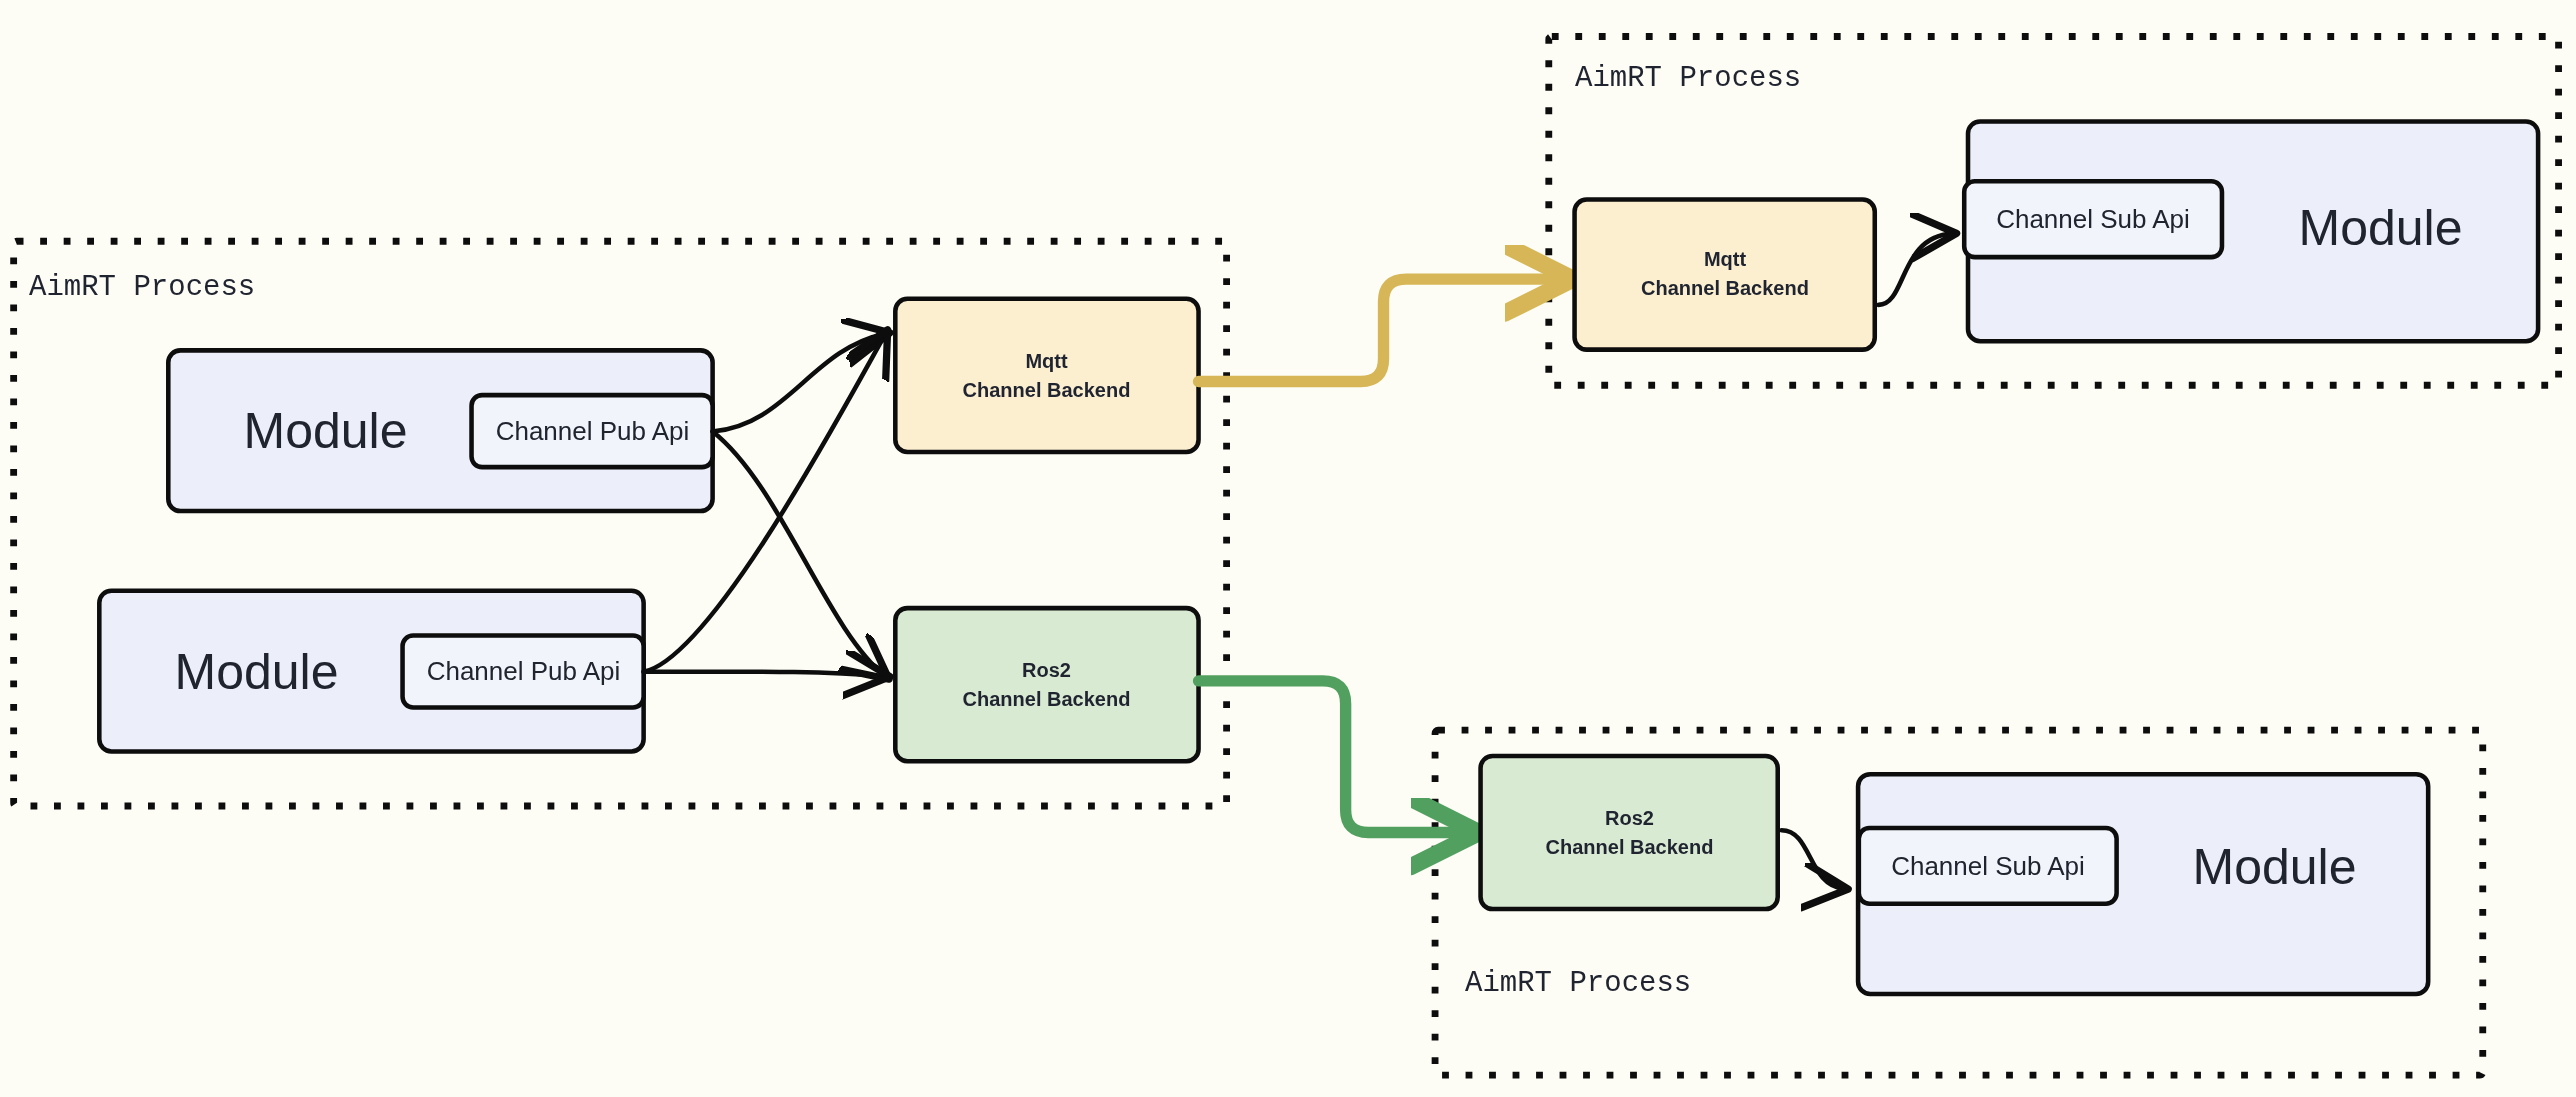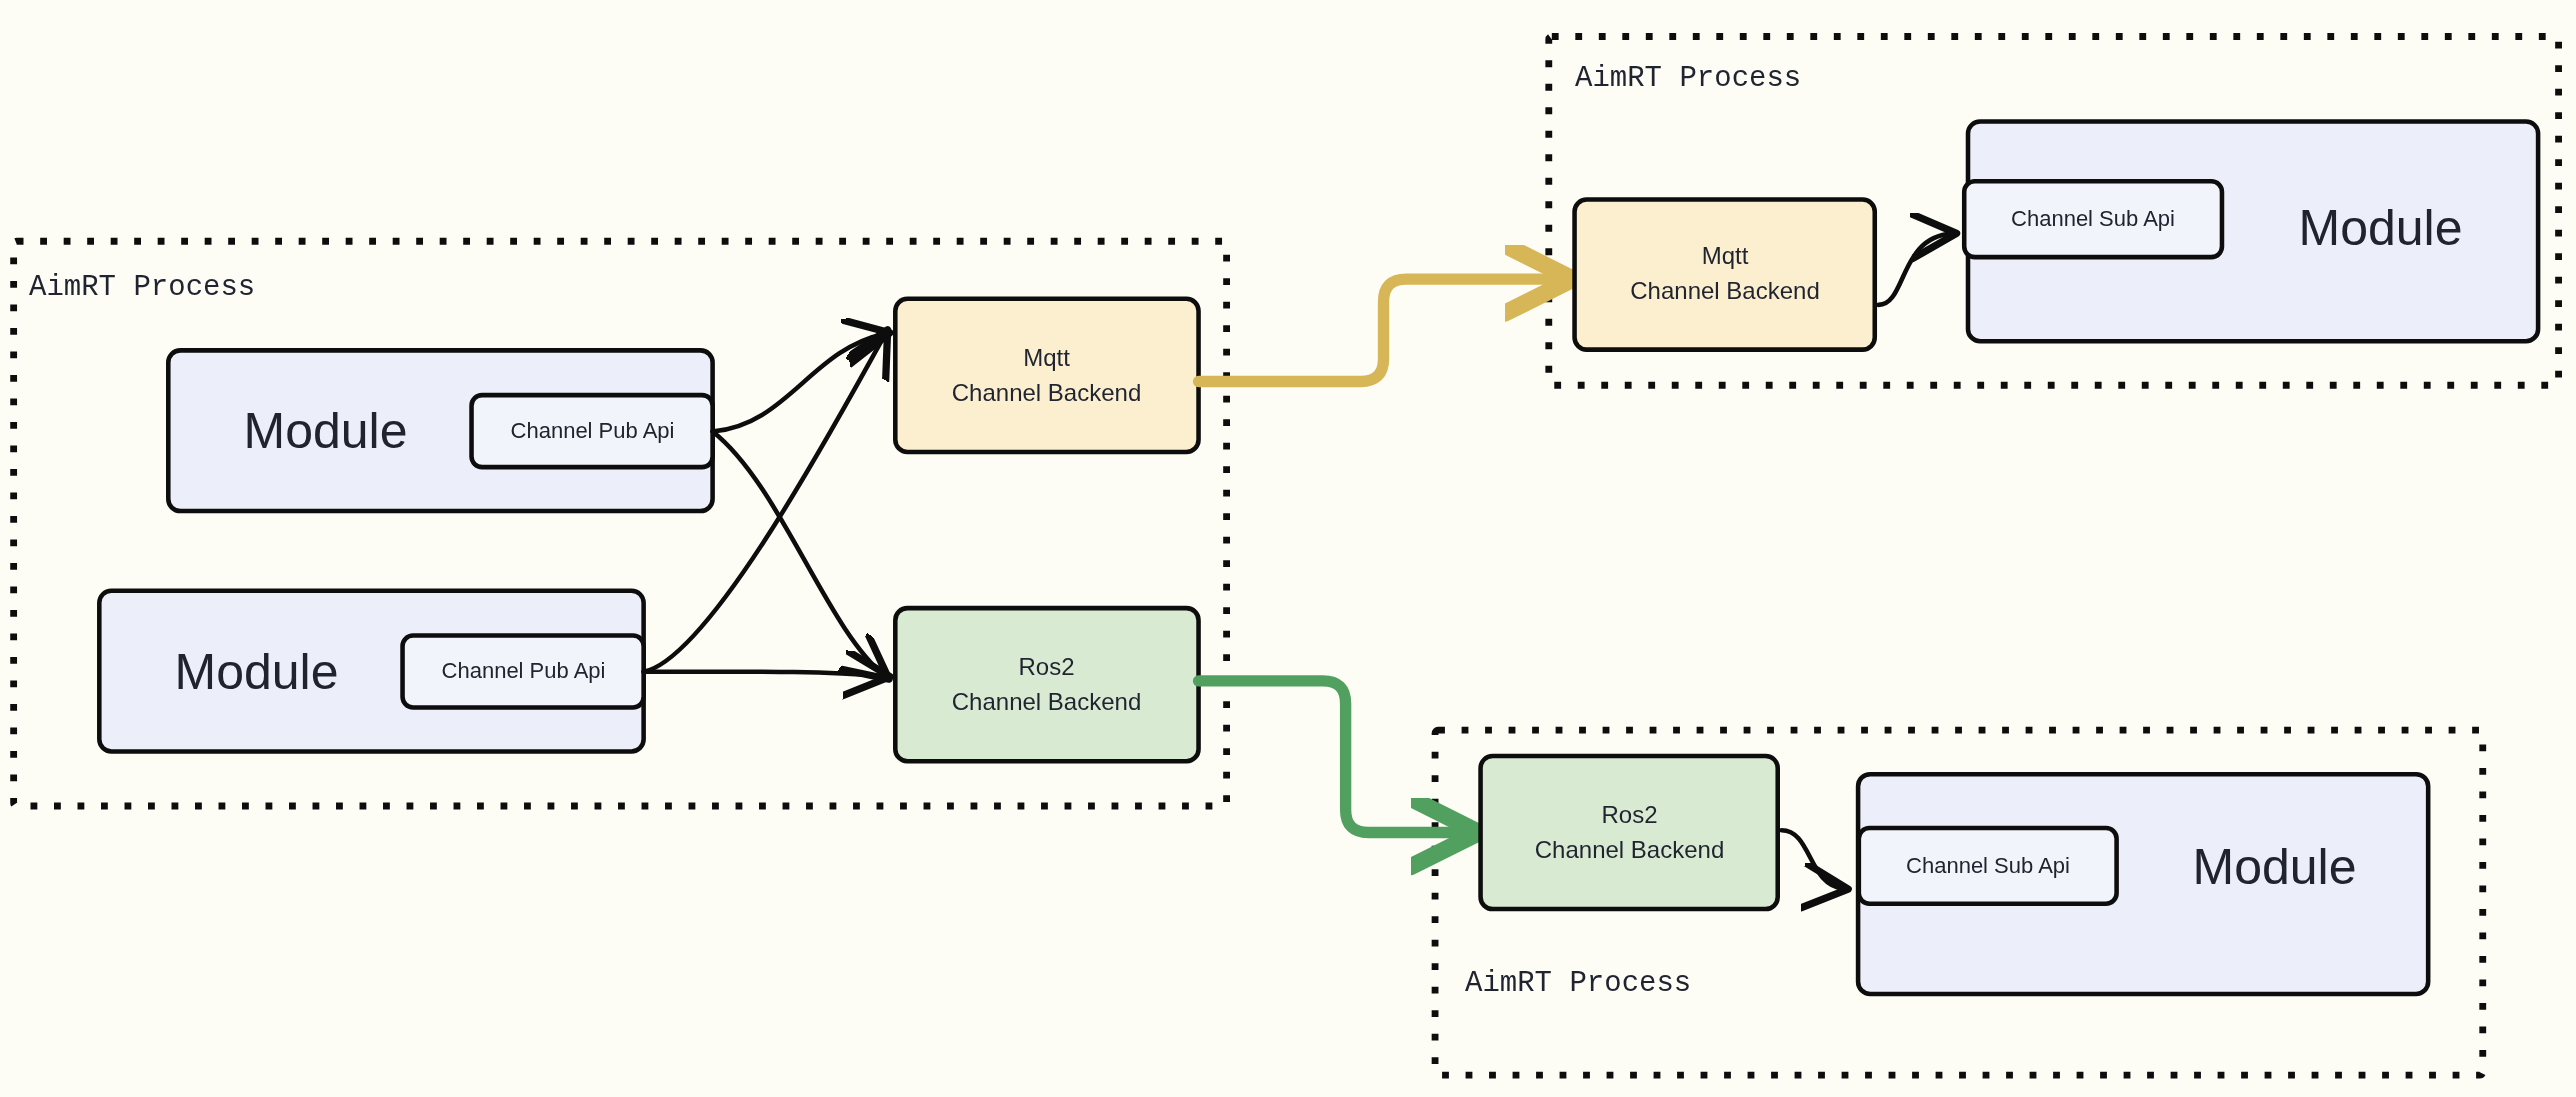--- a/index.html
+++ b/index.html
@@ -33,29 +33,30 @@
     display: flex;
     flex-direction: column;
     align-items: center;
     justify-content: center;
     font-family: "Liberation Sans", sans-serif;
     color: #1f2430;
     white-space: nowrap;
     pointer-events: none;
   }
   .backend-label {
-    font-size: 24px;
+    font-size: 20px;
     line-height: 1.45;
+    font-weight: bold;
   }
   .module-label {
     font-size: 50px;
     color: #20242e;
   }
   .api-label {
-    font-size: 22px;
+    font-size: 26px;
     color: #20242e;
   }
 </style>
 </head>
 <body>
 
 <div id="canvas">
 
   <svg class="layer" viewBox="0 0 3398 1448">
     <defs>

